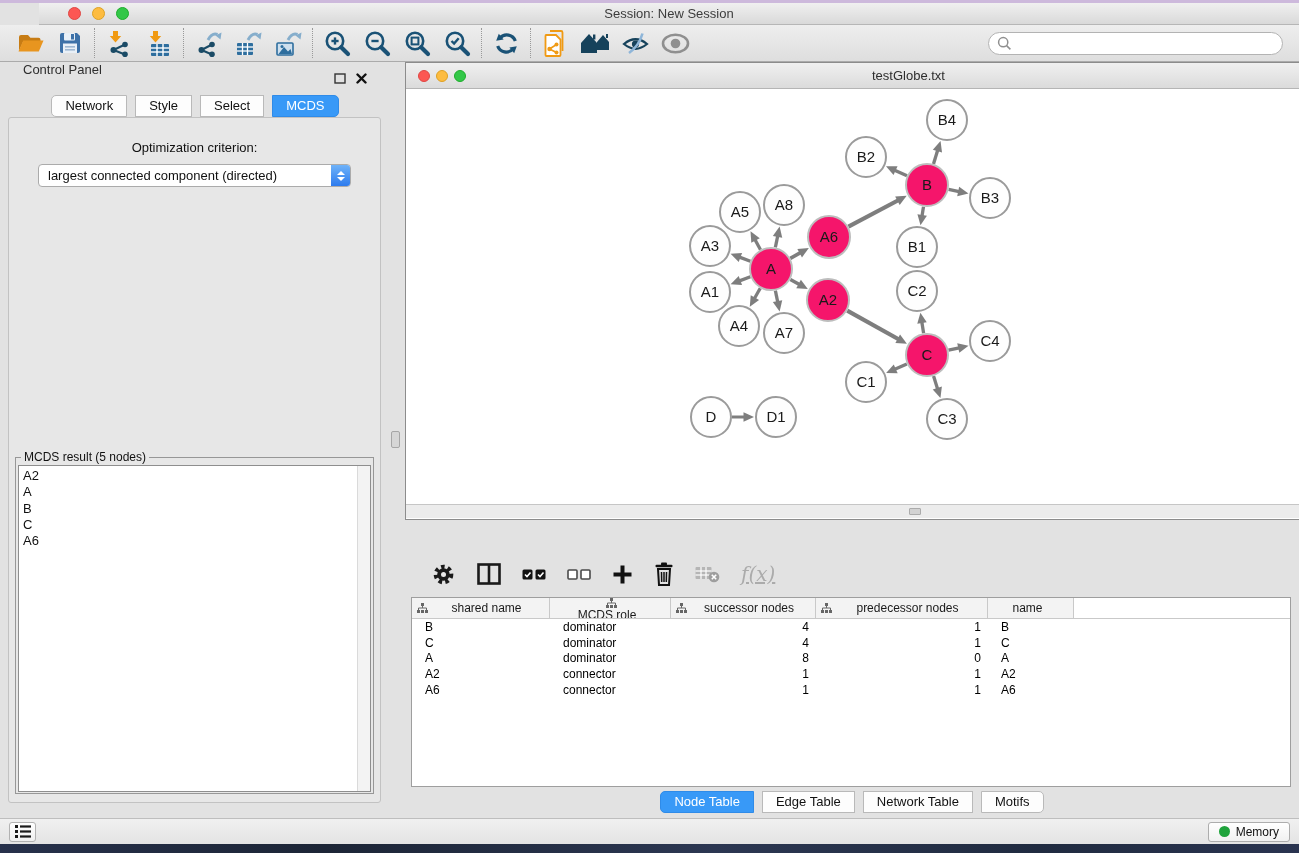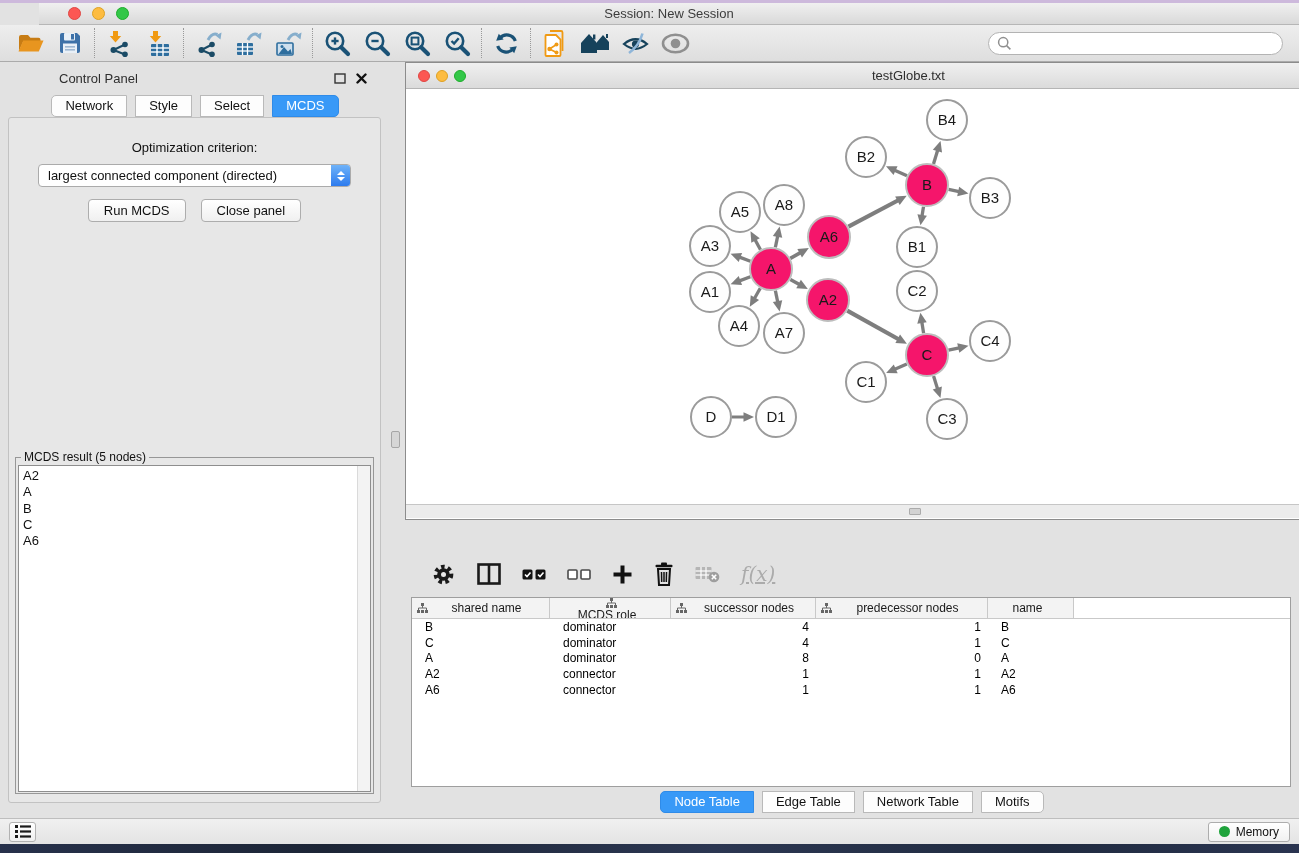--- a/index.html
+++ b/index.html
@@ -22,21 +22,21 @@
     background:linear-gradient(#EEEEEE,#DEDEDE); border-bottom:1px solid #ABABAB;
     display:flex; align-items:center; padding:0 10px; }
   .tbtn { display:flex; align-items:center; justify-content:center; width:40px; height:32px; cursor:pointer; }
   .tdiv { width:1px; height:30px; border-left:1px dotted #999; margin:0 4px; }
   .searchbox { margin-left:auto; margin-right:6px; width:295px; height:23px; background:#fff;
     border:1px solid #B3B3B3; border-radius:12px; display:flex; align-items:center; padding:0 8px; }
   .searchbox input { border:none; outline:none; flex:1; font-size:12px; font-family:inherit; background:transparent; }
 
   
   .cp { position:absolute; left:0; top:62px; width:390px; height:756px; }
-  .panel-head { height:33px; display:flex; align-items:center; padding:0 23px;margin-left:36px; }
+  .panel-head { height:33px; display:flex; padding:0 23px; }
   .panel-title { font-size:13px; color:#2E2E2E; }
   .panel-icons { margin-left:auto; display:flex; gap:10px; align-items:center; }
   .tabs { display:flex; justify-content:center; position:relative; z-index:2;gap:9px; }
   .tab { background:#FDFDFD; border:1px solid #B9B9B9; padding:2px 13px 3px; font-size:13px; color:#111;
     margin-left:-1px; cursor:pointer; }
   .tab:first-child { border-radius:5px 0 0 5px; margin-left:0; }
   .tab:last-child { border-radius:0 5px 5px 0; }
   .tab.active { background:#3899F7; border-color:#2F8BE8; color:#fff; }
   .cp-content { position:absolute; top:55px; left:8px; width:373px; bottom:15px;
     background:#E7E7E7; border:1px solid #C2C2C2; border-radius:3px; }
@@ -305,24 +305,20 @@
     <div class="opt-label">Optimization criterion:</div>
     <div class="select-row">
       <div class="select">
         <span class="select-text">largest connected component (directed)</span>
         <span class="spinner">
             <span class="arr-up"></span>
             <span class="arr-dn"></span>
           </span>
       </div>
     </div>
-    <div class="btn-row">
-      <button class="btn">Run MCDS</button>
-      <button class="btn">Close panel</button>
-    </div>
     <fieldset class="result-fs">
       <legend>MCDS result (5 nodes)</legend>
       <ul class="result-list" id="result-list">
         <li>A2</li>
           <li>A</li>
           <li>B</li>
           <li>C</li>
           <li>A6</li>
           <div class="scrolltrack"></div>
       </ul>

